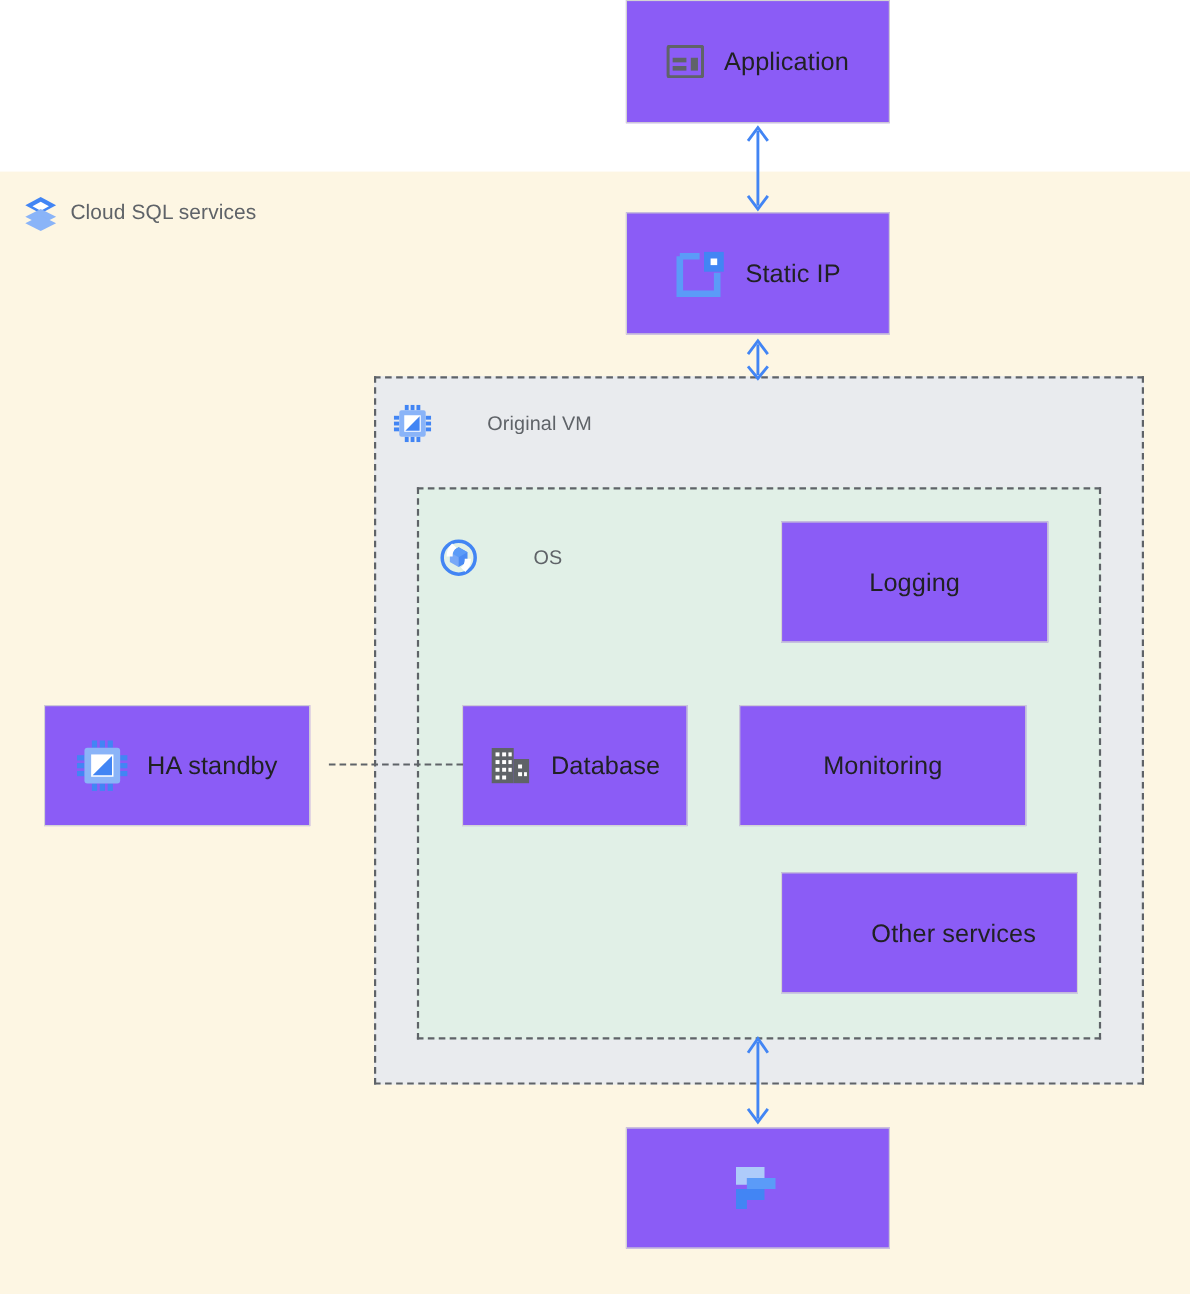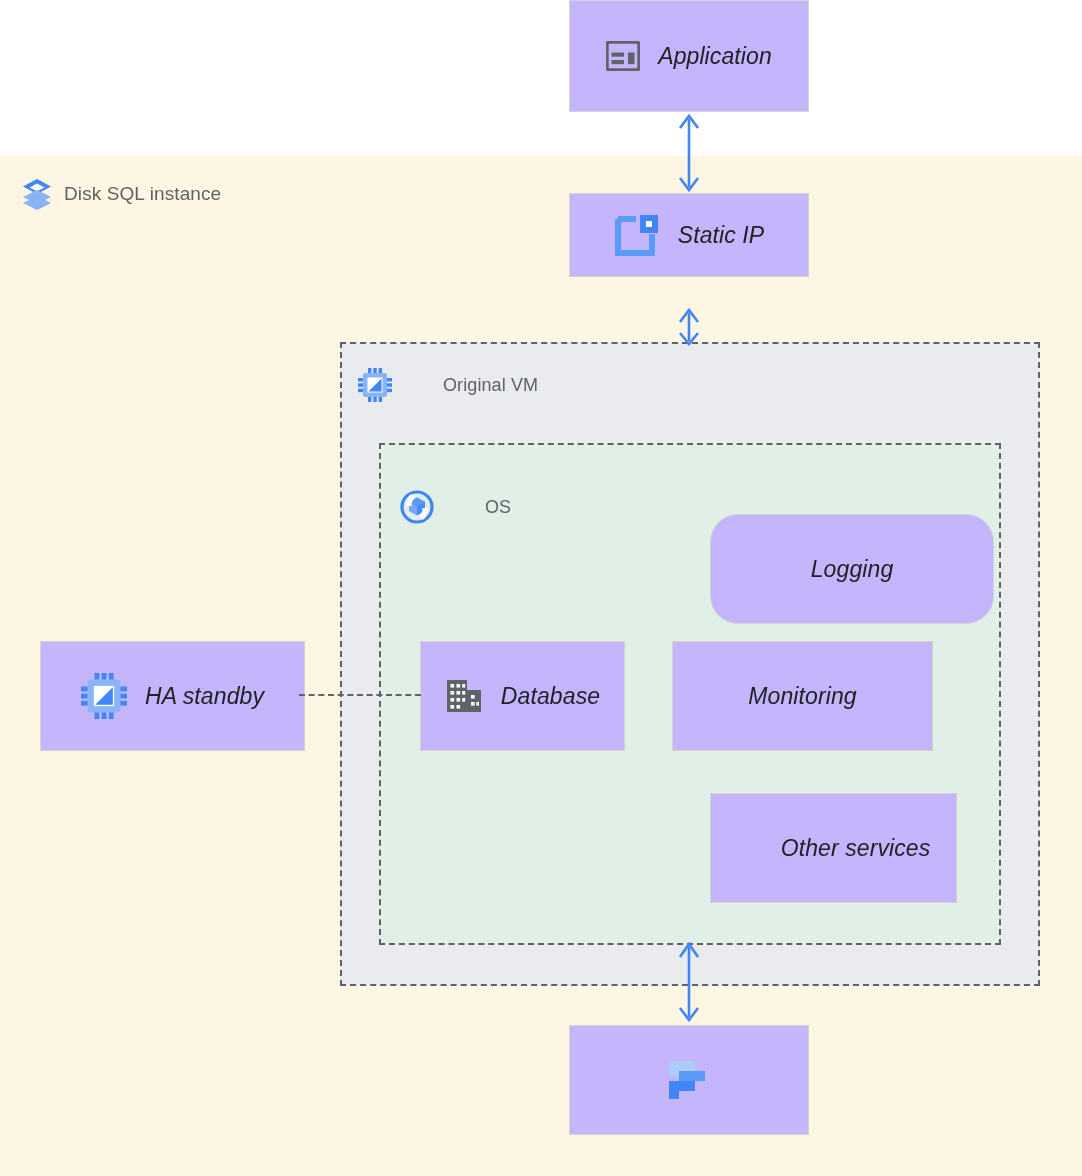--- a/index.html
+++ b/index.html
@@ -66,41 +66,40 @@
     margin-left: 39px;
   }
   .title-cloudsql { left: 22px; top: 178px; }
   .title-vm       { left: 358px; top: 368px; }
   .title-os       { left: 400px; top: 490px; }
 
   
   .node {
     position: absolute;
     box-sizing: border-box;
-    background: #c4b5fd;
+    background: #8b5cf6;
     border: 1px solid #d3d3d3;
     display: flex;
     align-items: center;
     justify-content: center;
     gap: 18px;
     color: #202124;
     font-size: 23px;
     letter-spacing: 0.1px;
-    font-style: italic;
   }
   .node .node-label {
     line-height: 1.25;
   }
   .node-application { left: 569px; top: 0px;   width: 240px; height: 112px; }
-  .node-staticip    { left: 569px; top: 193px; width: 240px; height: 84px; }
-  .node-hastandby   { left: 40px;  top: 641px; width: 265px; height: 110px; }
+  .node-staticip    { left: 569px; top: 193px; width: 240px; height: 111px; }
+  .node-hastandby   { left: 40px;  top: 641px; width: 242px; height: 110px; }
   .node-database    { left: 420px; top: 641px; width: 205px; height: 110px; }
-  .node-logging     { left: 710px; top: 514px; width: 284px; height: 110px; border-radius: 28px; }
+  .node-logging     { left: 710px; top: 474px; width: 243px; height: 110px; }
   .node-monitoring  { left: 672px; top: 641px; width: 261px; height: 110px; }
-  .node-otherserv   { left: 710px; top: 793px; width: 247px; height: 110px; padding-left: 44px; }
+  .node-otherserv   { left: 710px; top: 793px; width: 270px; height: 110px; padding-left: 44px; }
   .node-persistdisk { left: 569px; top: 1025px; width: 240px; height: 110px; }
 
   .node.text-only { justify-content: center; gap: 0; }
   .node.two-line .node-label { text-align: left; }
 
   
   .icon {
     display: inline-block;
     flex: 0 0 auto;
     line-height: 0;
@@ -130,21 +129,21 @@
   <div class="region-title title-cloudsql">
     <span class="icon">
       <svg width="30" height="32" viewBox="0 0 30 32">
         <polygon points="15,1 29,8.5 15,16 1,8.5" fill="#4285f4"></polygon>
         <polygon points="15,5.5 22.5,9.5 15,13.5 7.5,9.5" fill="#ffffff"></polygon>
         <polygon points="15,12 29,19 15,26 1,19" fill="#8ab4f8"></polygon>
         <polygon points="15,12 29,19 15,26 1,19" fill="none"></polygon>
         <polygon points="15,18 29,25 15,32 1,25" fill="#8ab4f8"></polygon>
       </svg>
     </span>
-    <span class="rt-label">Disk SQL instance</span>
+    <span class="rt-label">Cloud SQL services</span>
   </div>
 
   <div class="region region-vm"></div>
 
   <div class="region-title title-vm small">
     <span class="icon">
       <svg width="34" height="34" viewBox="0 0 34 34">
         <g fill="#4285f4">
           <rect x="10" y="0" width="3.5" height="5"></rect>
           <rect x="15.3" y="0" width="3.5" height="5"></rect>

